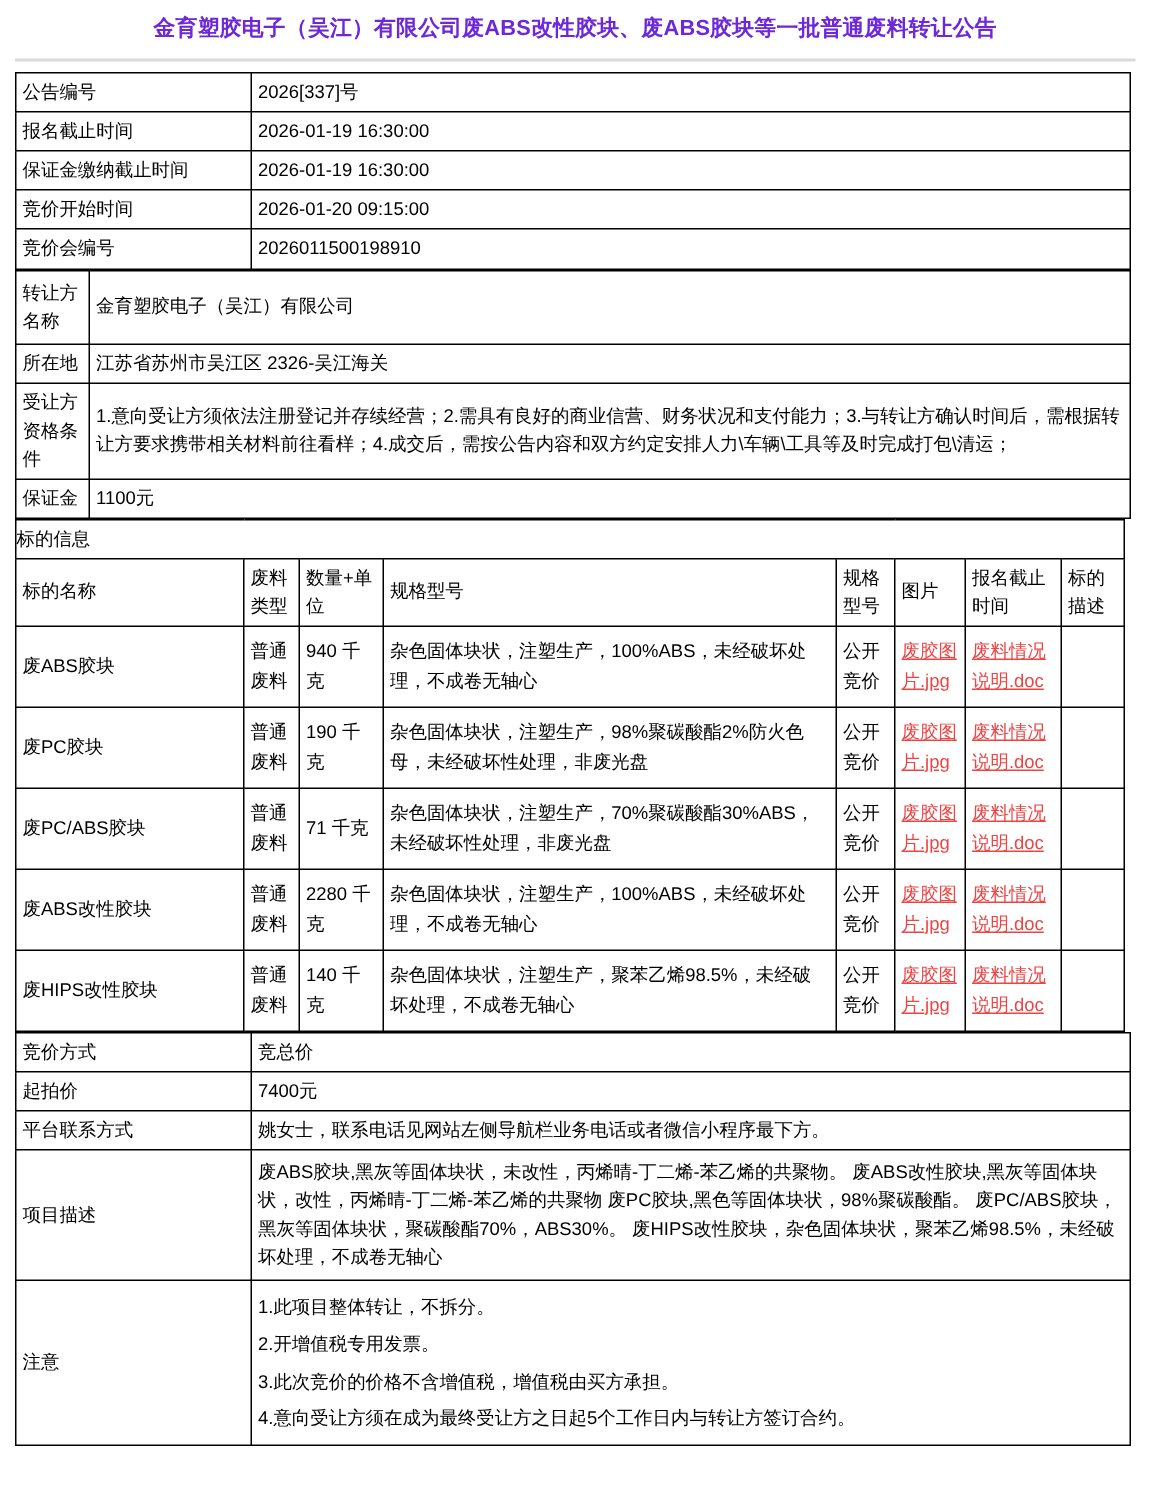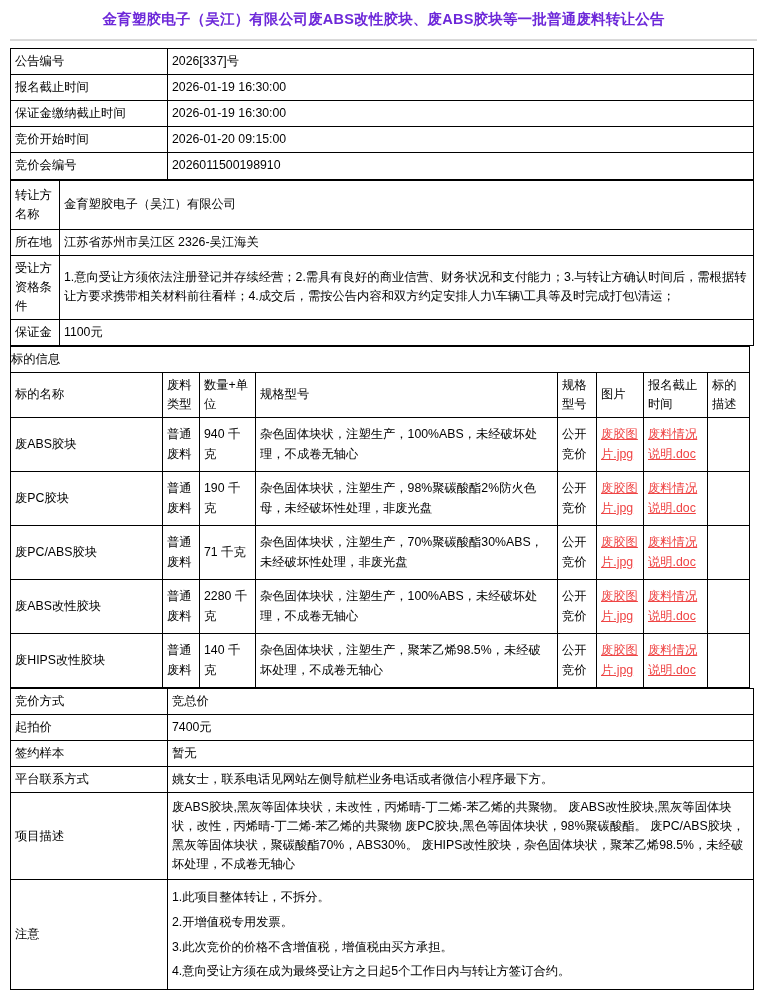--- a/index.html
+++ b/index.html
@@ -252,24 +252,20 @@
     <tbody>
       <tr>
         <td>竞价方式</td>
         <td>竞总价</td>
       </tr>
       <tr>
         <td class="bold">起拍价</td>
         <td class="bold">7400元</td>
       </tr>
       <tr>
-        <td>签约样本</td>
-        <td>暂无</td>
-      </tr>
-      <tr>
         <td>平台联系方式</td>
         <td>姚女士，联系电话见网站左侧导航栏业务电话或者微信小程序最下方。</td>
       </tr>
       <tr>
         <td>项目描述</td>
         <td class="multi pad-cell">废ABS胶块,黑灰等固体块状，未改性，丙烯晴-丁二烯-苯乙烯的共聚物。 废ABS改性胶块,黑灰等固体块状，改性，丙烯晴-丁二烯-苯乙烯的共聚物 废PC胶块,黑色等固体块状，98%聚碳酸酯。 废PC/ABS胶块，黑灰等固体块状，聚碳酸酯70%，ABS30%。 废HIPS改性胶块，杂色固体块状，聚苯乙烯98.5%，未经破坏处理，不成卷无轴心</td>
       </tr>
       <tr>
         <td>注意</td>
         <td class="pad-cell">

